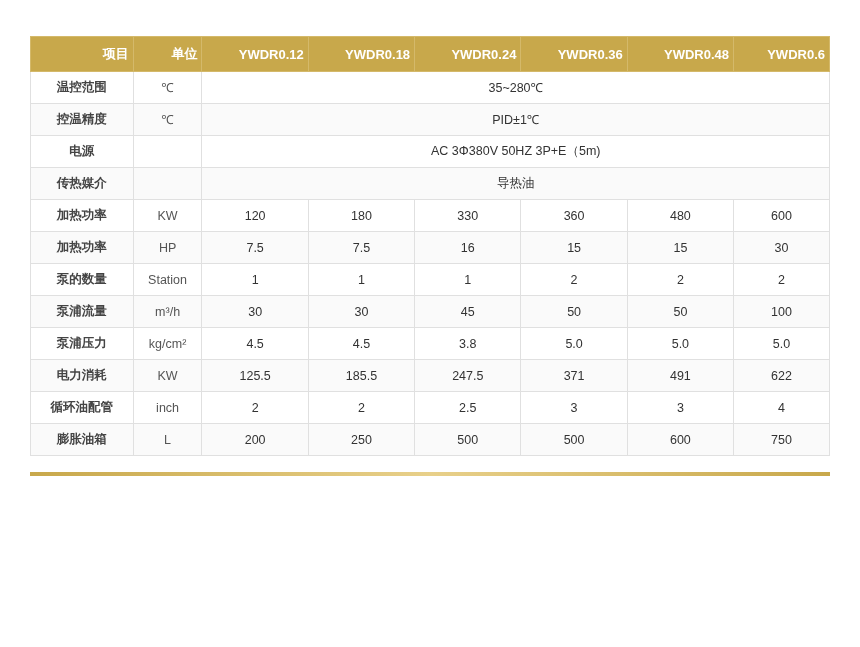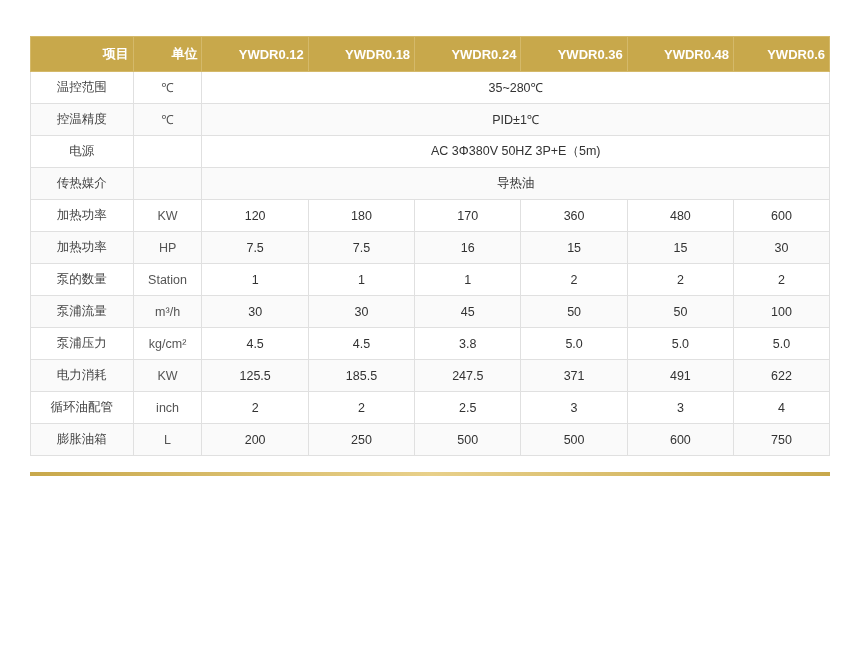--- a/index.html
+++ b/index.html
@@ -59,21 +59,21 @@
       background: #fafafa;
     }
     tbody td {
       padding: 7px 4px;
       text-align: center;
       border: 1px solid #e0e0e0;
       color: #333;
       font-size: 12.5px;
     }
     tbody td:first-child {
-      font-weight: 400;
+      font-weight: 700;
       color: #444;
       text-align: center;
     }
     tbody td:nth-child(2) {
       color: #555;
     }
     .span-all {
       text-align: center;
     }
     .bottom-line {
@@ -123,21 +123,21 @@
         <tr>
           <td>传热媒介</td>
           <td></td>
           <td colspan="6" class="span-all">导热油</td>
         </tr>
         <tr>
           <td>加热功率</td>
           <td>KW</td>
           <td>120</td>
           <td>180</td>
-          <td>170</td>
+          <td>330</td>
           <td>360</td>
           <td>480</td>
           <td>600</td>
         </tr>
         <tr>
           <td>加热功率</td>
           <td>HP</td>
           <td>7.5</td>
           <td>7.5</td>
           <td>16</td>

